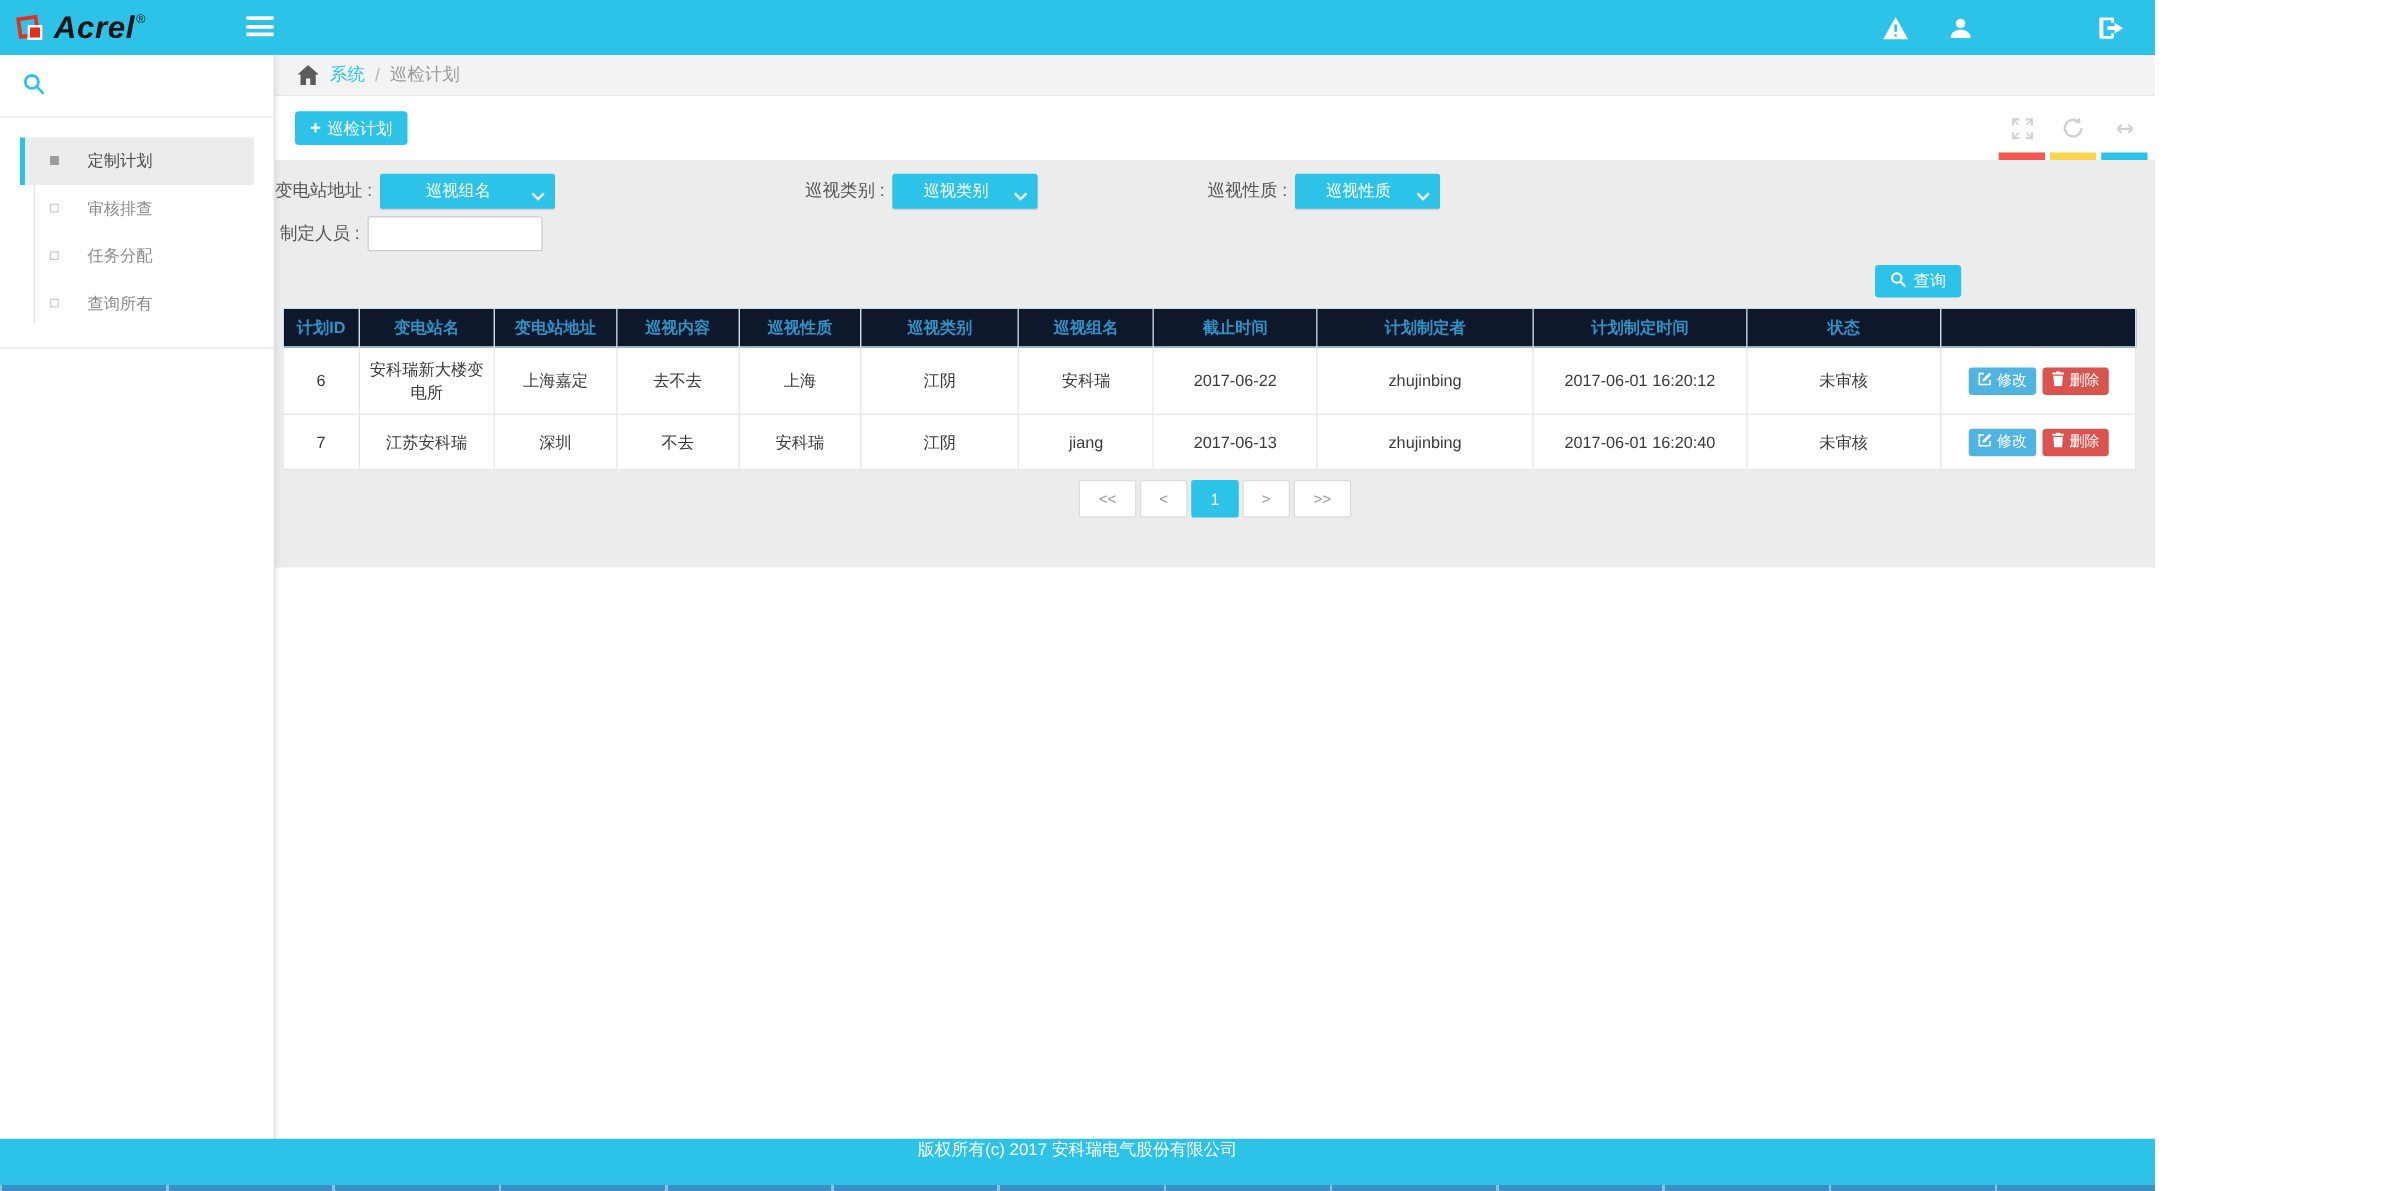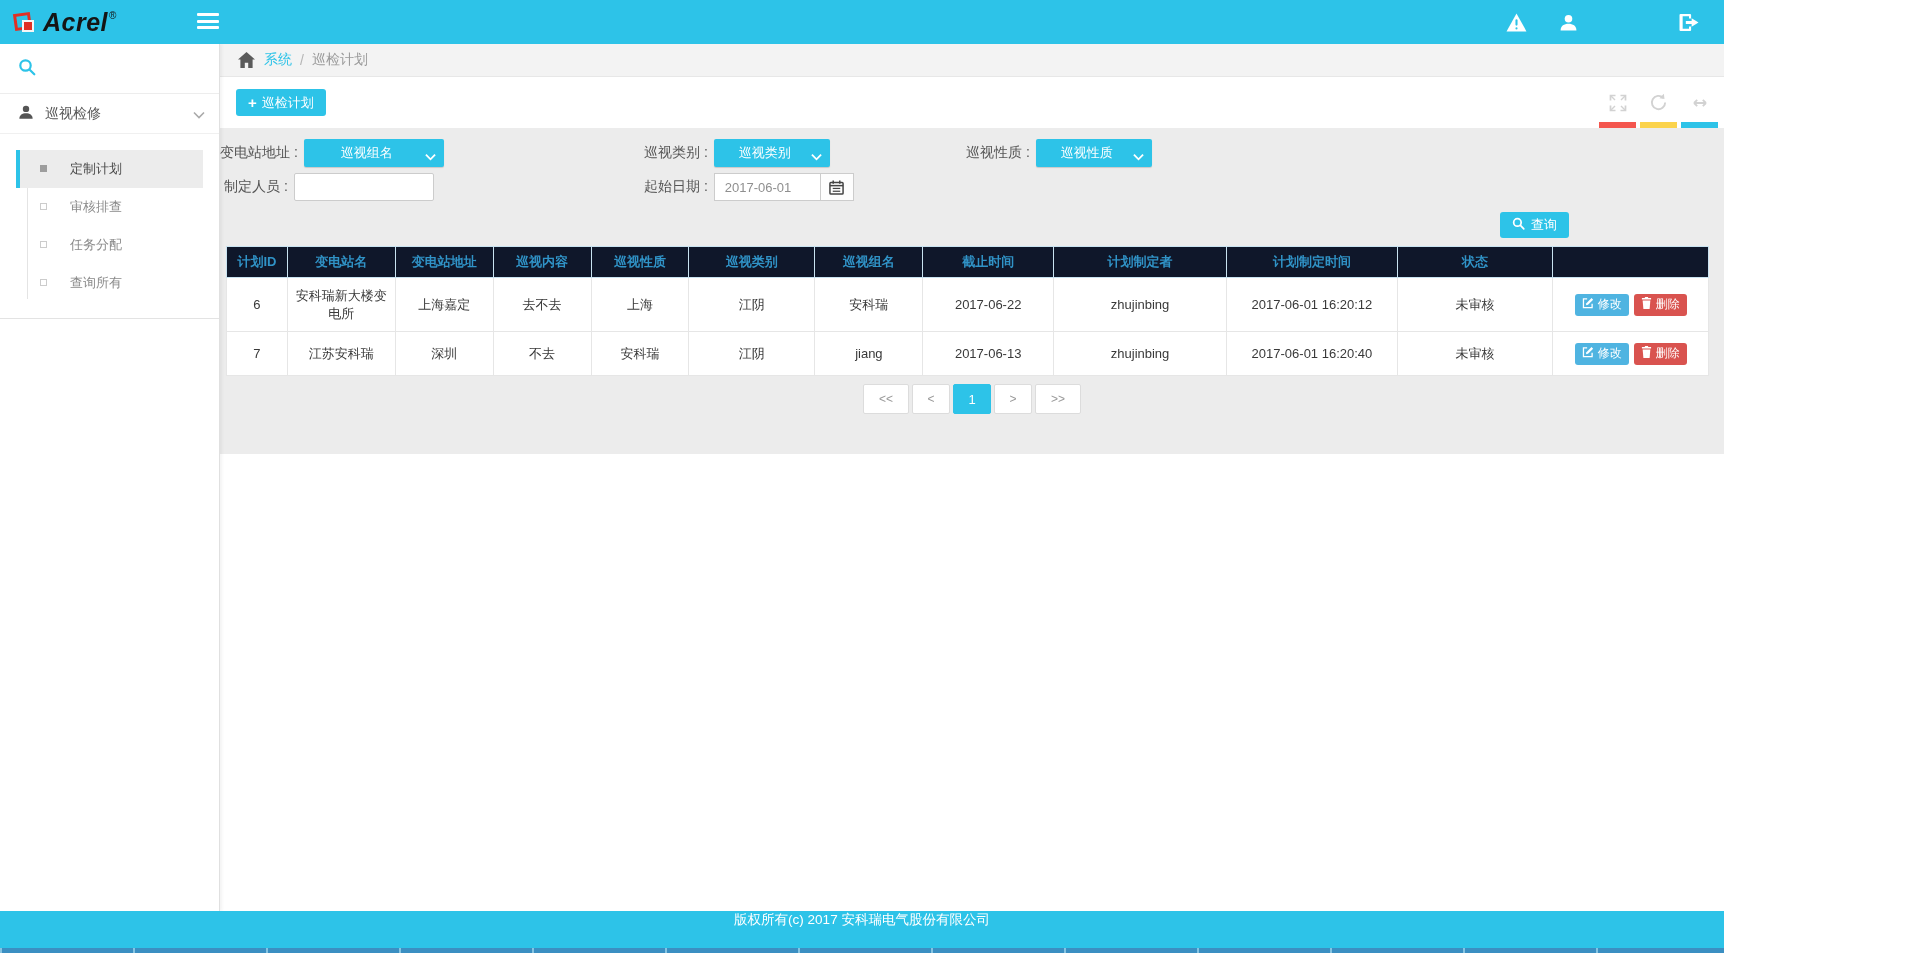--- a/index.html
+++ b/index.html
@@ -146,34 +146,20 @@
       </span>
     </div>
   </header>
 
   <aside class="sidebar">
     <div class="sidebar-search">
       <span>
         <svg width="18" height="18" viewBox="0 0 18 18">
             <circle cx="7.5" cy="7.5" r="5.2" fill="none" stroke="#2dc3e8" stroke-width="2.2"></circle>
             <line x1="11.7" y1="11.7" x2="16.3" y2="16.3" stroke="#2dc3e8" stroke-width="2.2" stroke-linecap="round"></line>
-          </svg>
-      </span>
-    </div>
-    <div class="menu-parent">
-      <span>
-        <svg width="16" height="16" viewBox="0 0 18 18">
-            <circle cx="9" cy="5.5" r="3.6" fill="#555"></circle>
-            <path d="M1.5 16.5c0-4.2 3.4-6.2 7.5-6.2s7.5 2 7.5 6.2z" fill="#555"></path>
-          </svg>
-      </span>
-      <span class="plabel">巡视检修</span>
-      <span>
-        <svg width="12" height="8" viewBox="0 0 12 8">
-            <path d="M1 1.5l5 5 5-5" fill="none" stroke="#aaa" stroke-width="1.6"></path>
           </svg>
       </span>
     </div>
     <ul class="submenu">
       <div class="tree-line"></div>
       <li class="active">
         <span class="bullet"></span>
         <span>定制计划</span>
       </li>
       <li>
@@ -264,36 +250,20 @@
                 </svg>
             </span>
           </div>
         </div>
       </div>
 
       <div class="frow">
         <div class="fcell fc1">
           <label>制定人员 :</label>
           <input class="tinput" value="" style="">
-        </div>
-        <div class="fcell fc2">
-          <label>起始日期 :</label>
-          <div class="dategroup">
-            <input class="dinput" value="2017-06-01" style="">
-            <button class="calbtn">
-              <svg width="15" height="15" viewBox="0 0 16 16">
-                  <rect x="1" y="2.6" width="14" height="12.4" rx="1" fill="none" stroke="#444" stroke-width="1.6"></rect>
-                  <line x1="1" y1="6" x2="15" y2="6" stroke="#444" stroke-width="1.6"></line>
-                  <line x1="4.5" y1="0.5" x2="4.5" y2="4" stroke="#444" stroke-width="1.6"></line>
-                  <line x1="11.5" y1="0.5" x2="11.5" y2="4" stroke="#444" stroke-width="1.6"></line>
-                  <line x1="4" y1="9" x2="12" y2="9" stroke="#444" stroke-width="1.3"></line>
-                  <line x1="4" y1="12" x2="12" y2="12" stroke="#444" stroke-width="1.3"></line>
-                </svg>
-            </button>
-          </div>
         </div>
       </div>
 
       <div class="queryrow">
         <button class="btn-query">
           <span>
             <svg width="13" height="13" viewBox="0 0 18 18">
                 <circle cx="7.5" cy="7.5" r="5.2" fill="none" stroke="#fff" stroke-width="2.4"></circle>
                 <line x1="11.7" y1="11.7" x2="16.3" y2="16.3" stroke="#fff" stroke-width="2.4" stroke-linecap="round"></line>
               </svg>

